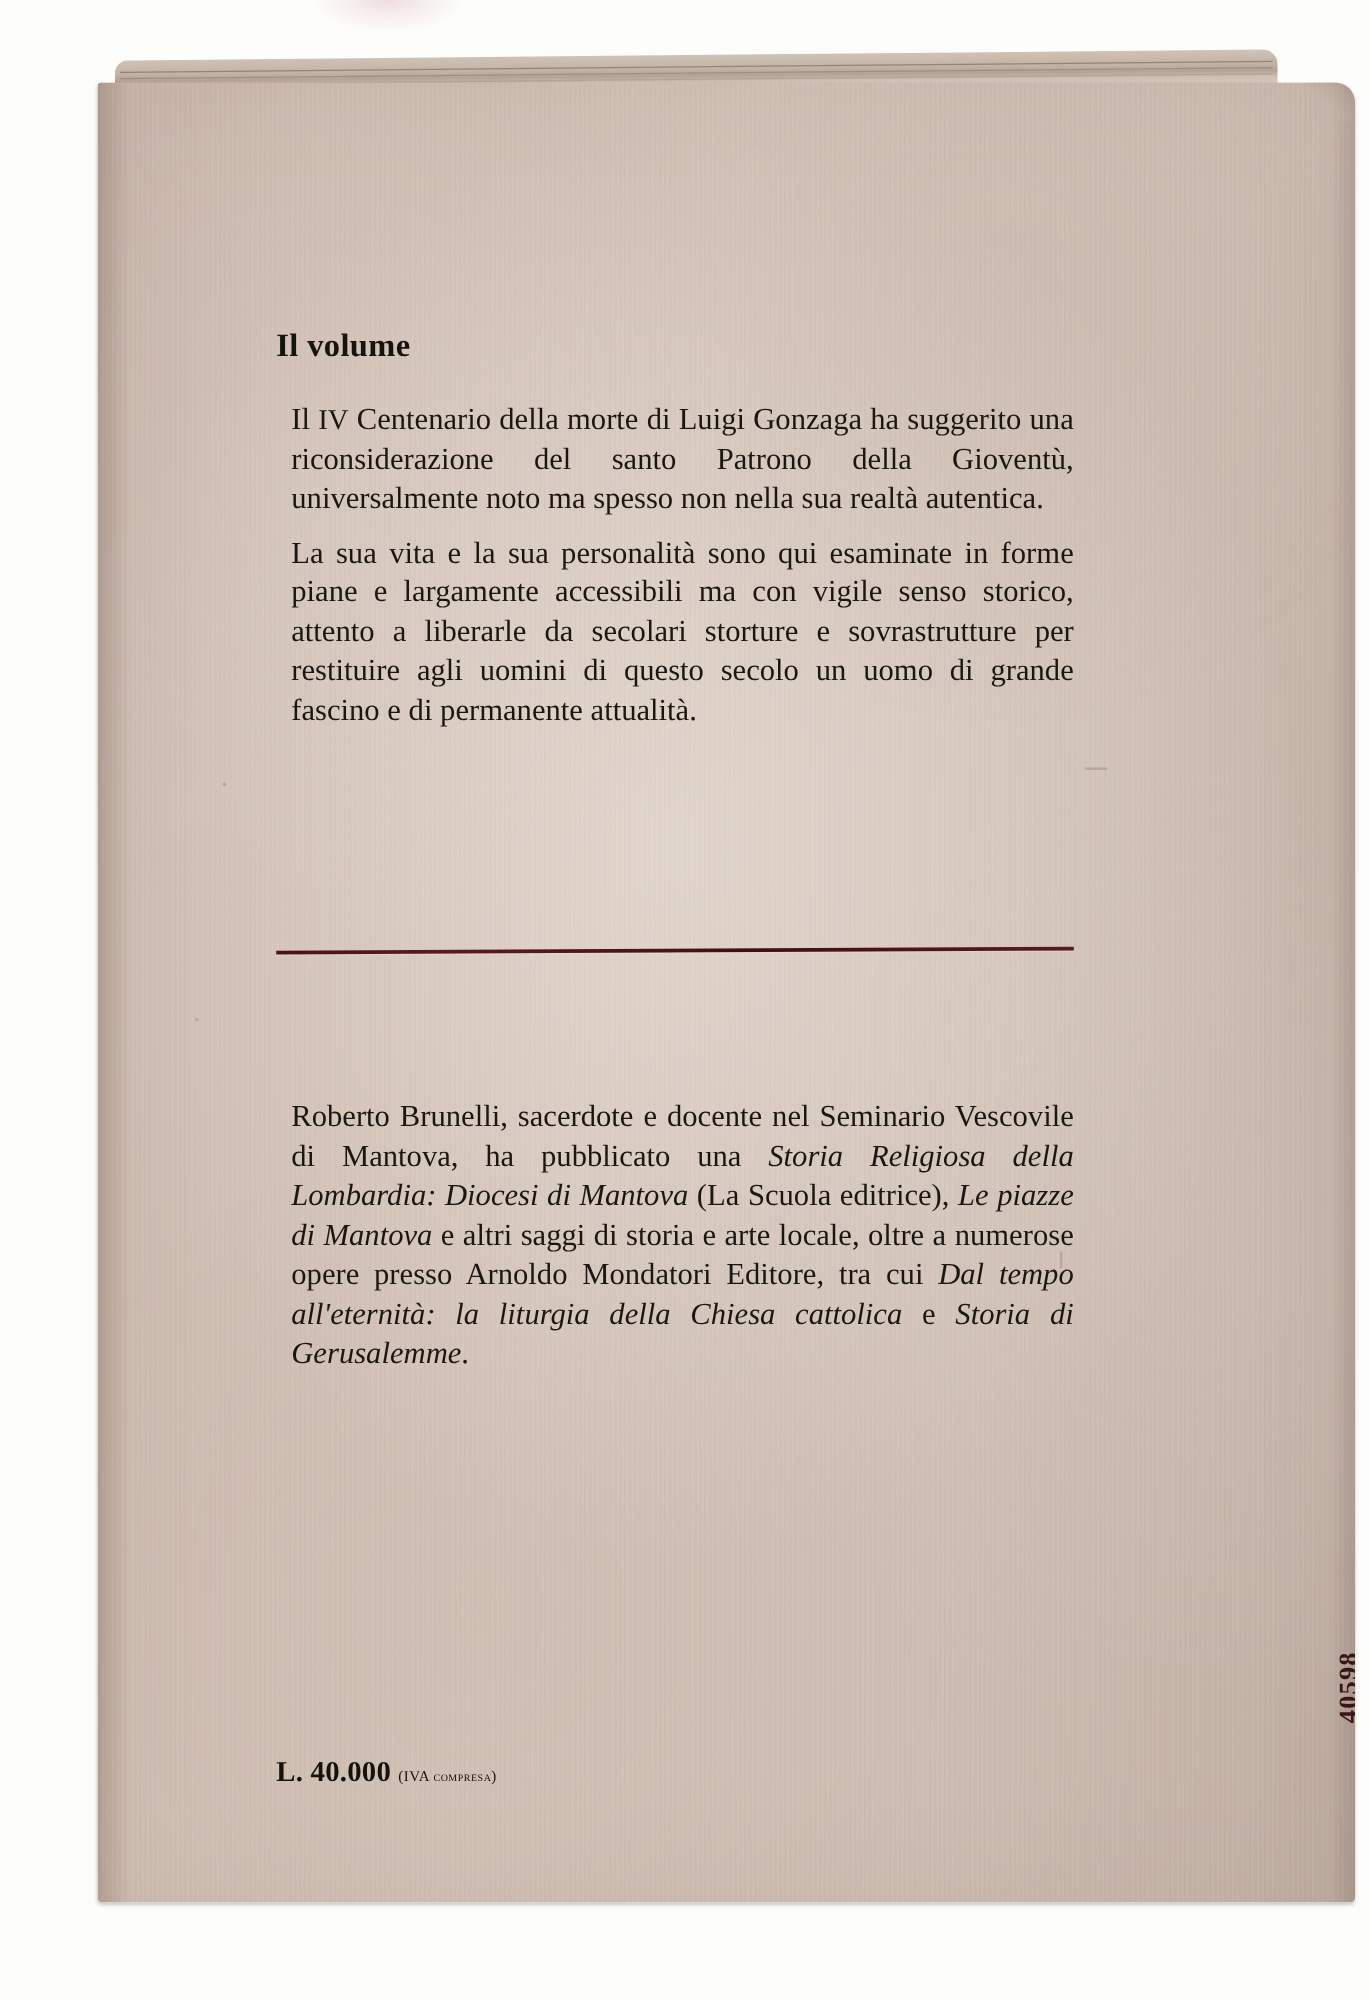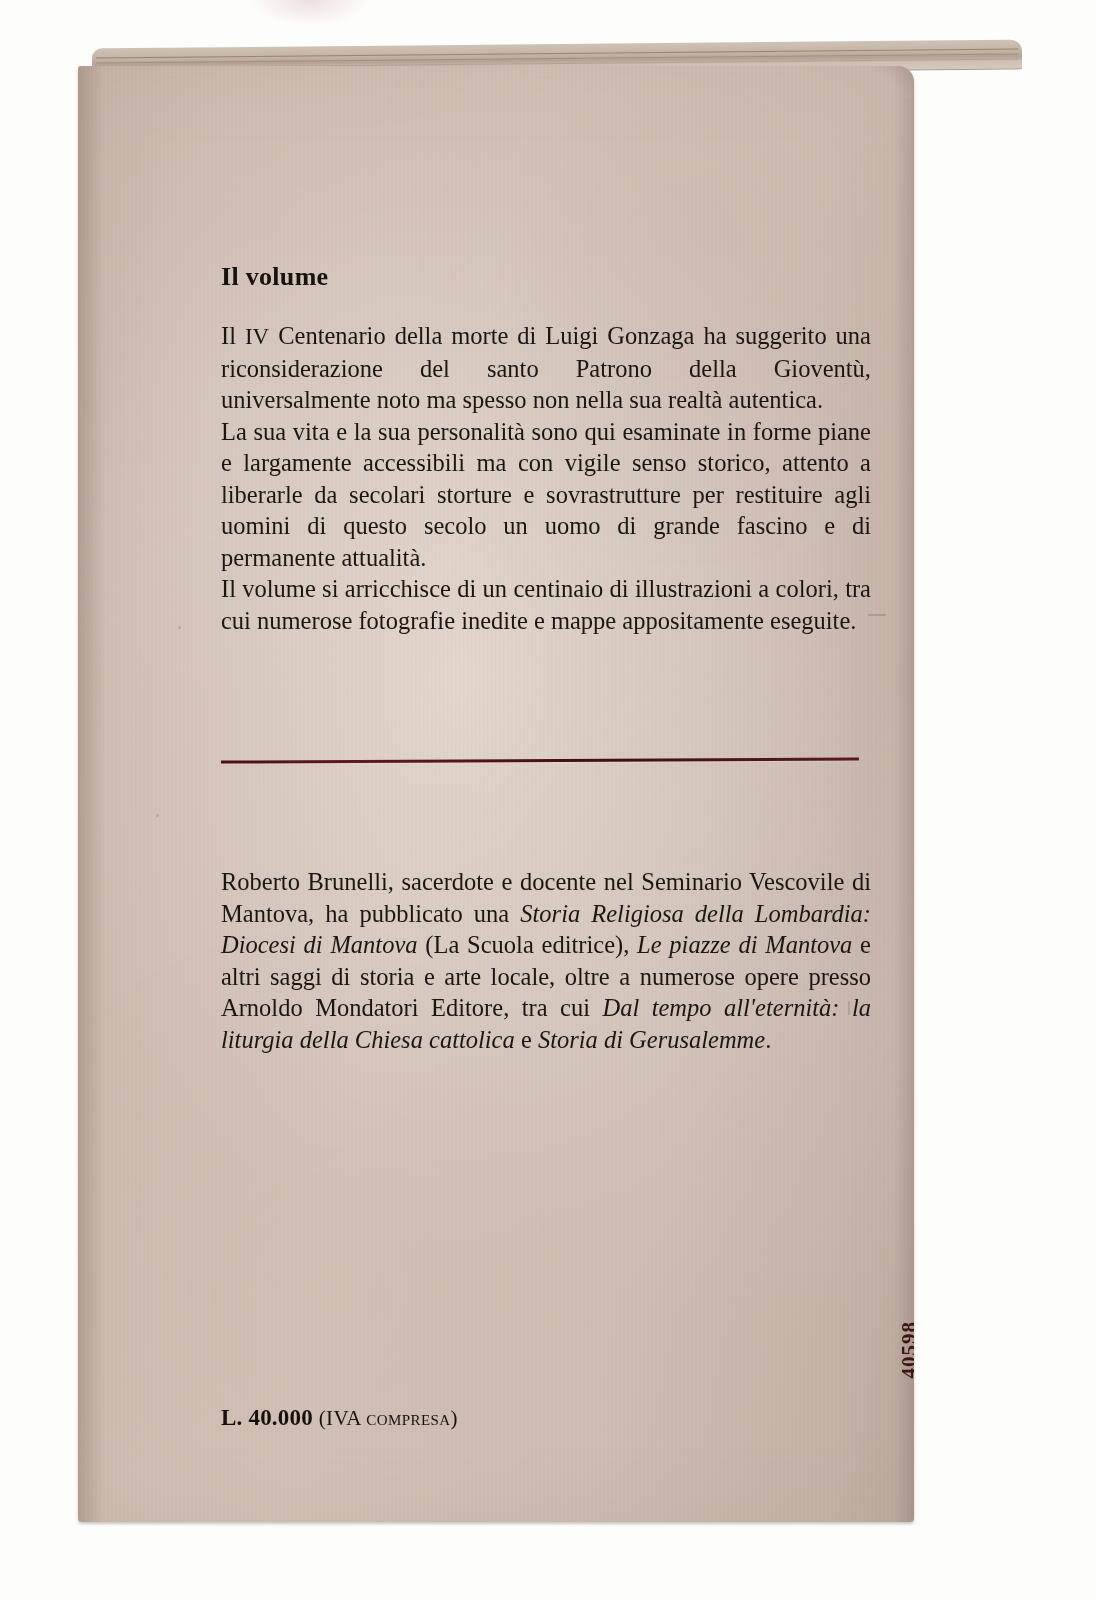--- a/index.html
+++ b/index.html
@@ -60,21 +60,21 @@
   }
   .page-block .sheet-line.l1 { top: 9px;  }
   .page-block .sheet-line.l2 { top: 14px; opacity:.6; }
   .page-block .sheet-line.l3 { top: 19px; opacity:.35; }
 
   
   .cover {
     position: absolute;
     left: 0;
     top: 22px;
-    width: 836px;
+    width: 1006px;
     height: 1456px;
     background:
       radial-gradient(ellipse 70% 55% at 46% 42%, rgba(255,252,248,.34), rgba(255,255,255,0) 72%),
       linear-gradient(100deg, #c6b3a8 0%, #cdbbb0 14%, #d2c1b6 42%, #cdbcb1 70%, #c3b1a6 92%, #b9a79c 100%);
     border-radius: 3px 16px 4px 4px;
     box-shadow:
       0 2px 3px rgba(90,72,62,.30),
       inset 0 0 70px rgba(180,158,146,.25);
     overflow: hidden;
   }
@@ -132,21 +132,21 @@
 
   .body-copy {
     font-size: 24.5px;
     line-height: 31.5px;
     color: #1a1712;
     text-align: justify;
     text-justify: inter-word;
     margin: 0;
     hyphens: manual;
   }
-  .body-copy p { margin: 0; }
+  .body-copy p { margin: 12px; }
 
   .smallcaps {
     font-variant: small-caps;
     font-size: .94em;
   }
   .it { font-style: italic; }
 
   
   .rule {
     position: absolute;
@@ -164,21 +164,21 @@
   
   .price {
     position: absolute;
     left: 143px;
     top: 1339px;
     font-size: 23px;
     color: #15120e;
     white-space: nowrap;
   }
   .price .amount { font-weight: bold; letter-spacing: .2px; }
-  .price .vat { font-variant: small-caps; font-size: 21px; letter-spacing: .4px; }
+  .price .vat { font-variant: small-caps; font-size: 12px; letter-spacing: .4px; }
 
   
   .cat-number {
     position: absolute;
     right: 18px;
     top: 1255px;
     font-size: 21px;
     font-weight: bold;
     color: #3a1417;
     letter-spacing: 1px;
@@ -216,21 +216,20 @@
       <div class="speck" style="left:100px; top:560px; width:3px; height:3px; opacity:.45;"></div>
       <div class="speck" style="left:78px; top:748px; width:3px; height:3px; opacity:.4;"></div>
       <div class="speck" style="left:790px; top:548px; width:18px; height:2px; border-radius:1px; opacity:.45;"></div>
       <div class="speck" style="left:770px; top:935px; width:2px; height:14px; border-radius:1px; opacity:.4;"></div>
 
       <div class="content">
         <h2 class="section-heading">Il volume</h2>
         <div class="body-copy">
           <p>Il <span class="smallcaps">IV</span> Centenario della morte di Luigi Gonzaga ha suggerito una riconsiderazione del santo Patrono della Gioventù, universalmente noto ma spesso non nella sua realtà autentica.</p>
           <p>La sua vita e la sua personalità sono qui esaminate in forme piane e largamente accessibili ma con vigile senso storico, attento a liberarle da secolari storture e sovrastrutture per restituire agli uomini di questo secolo un uomo di grande fascino e di permanente attualità.</p>
-          <p>Il volume si arricchisce di un centinaio di illustrazioni a colori, tra cui numerose fotografie inedite e mappe appositamente eseguite.</p>
         </div>
       </div>
 
       <div class="rule"></div>
 
       <div class="content author">
         <div class="body-copy">
           <p><span>Roberto Brunelli, sacerdote e docente nel Seminario Vescovile di Mantova, ha pubblicato una </span><span class="it">Storia Religiosa della Lombardia: Diocesi di Mantova</span><span> (La Scuola editrice), </span><span class="it">Le piazze di Mantova</span><span> e altri saggi di storia e arte locale, oltre a numerose opere presso Arnoldo Mondatori Editore, tra cui </span><span class="it">Dal tempo all'eternità: la liturgia della Chiesa cattolica</span><span> e </span><span class="it">Storia di Gerusalemme</span><span>.</span></p>
         </div>
       </div>

